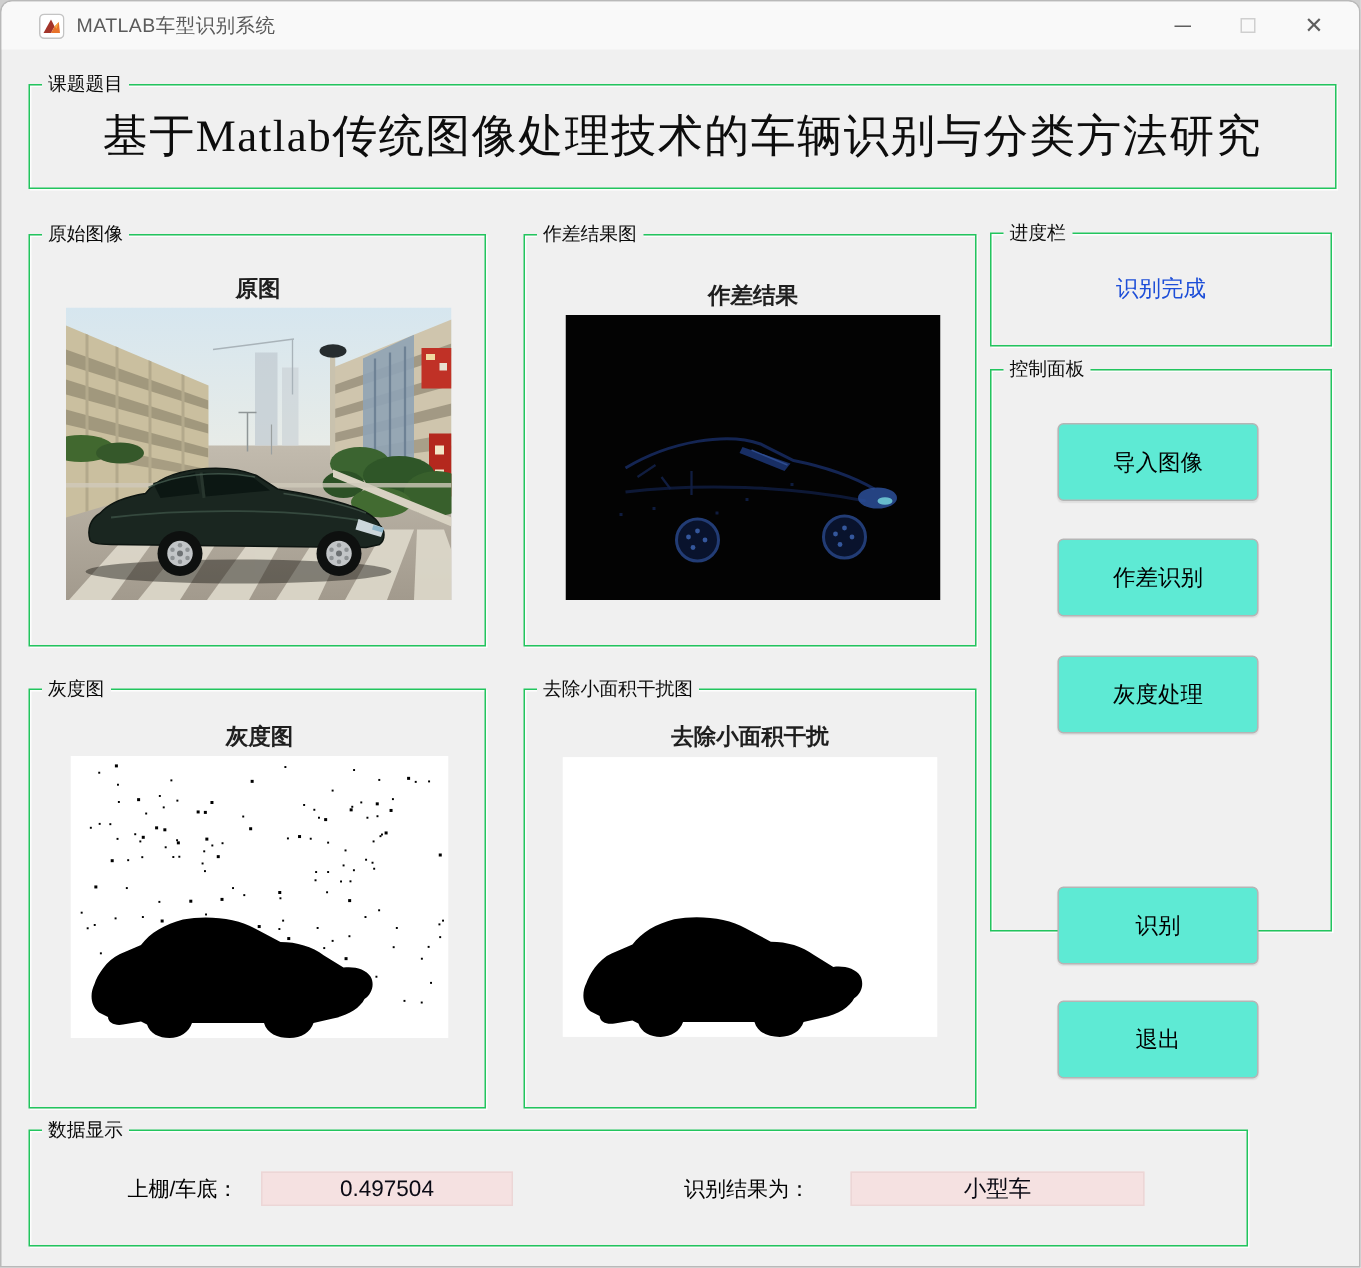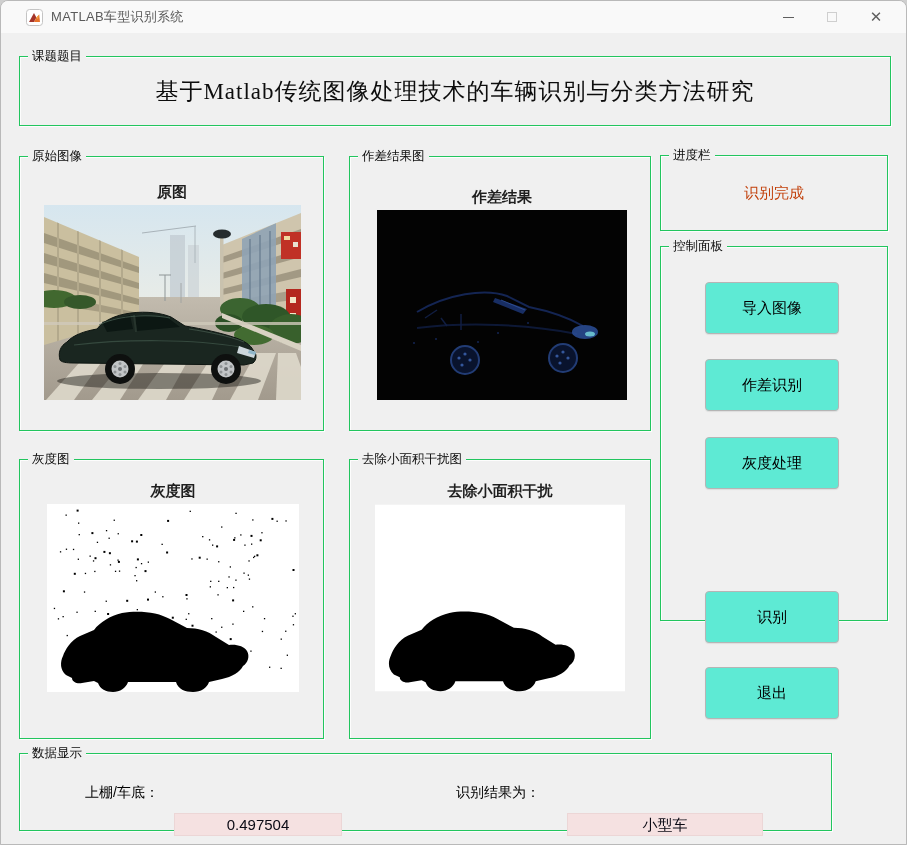--- a/index.html
+++ b/index.html
@@ -34,47 +34,47 @@
   .axes-title {
     position:absolute; font-family:"Liberation Serif", serif;
     font-size:15px; color:#1f1f1f; white-space:nowrap; transform:translateX(-50%);font-weight:bold;
   }
   .axes-img { position:absolute; display:block; }
   
   .topic-panel { left:18px; top:55px; width:872px; height:70px; }
   .topic-title {
     position:absolute; width:100%; top:50%; transform:translateY(-50%);
     text-align:center; font-family:"Liberation Serif", serif;
-    font-size:23px; color:#0d0d0d; letter-spacing:1px;
+    font-size:30px; color:#0d0d0d; letter-spacing:1px;
   }
   
   .orig-panel  { left:18px;  top:155px; width:305px; height:275px; }
   .diff-panel  { left:348px; top:155px; width:302px; height:275px; }
   .gray-panel  { left:18px;  top:458px; width:305px; height:280px; }
   .clean-panel { left:348px; top:458px; width:302px; height:280px; }
   
   .progress-panel { left:659px; top:154px; width:228px; height:76px; }
   .progress-text {
     position:absolute; width:100%; top:50%; transform:translateY(-50%);
-    text-align:center; font-size:15px; color:#c2410c;
+    text-align:center; font-size:15px; color:#1d4ed8;
   }
   
   .control-panel { left:659px; top:245px; width:228px; height:375px; }
   .ctl-btn {
     position:absolute; left:44px; width:134px; height:52px;
     background:#5eead4; border:1px solid #b5b5b5; border-radius:4px;
     font-size:15px; color:#000; font-family:"Liberation Sans", sans-serif;
     cursor:pointer; box-shadow:0 1px 1px rgba(0,0,0,.08);
   }
   
   .data-panel { left:18px; top:752px; width:813px; height:78px; }
   .data-label { position:absolute; font-size:14px; color:#000; white-space:nowrap; }
   .data-field {
     position:absolute; height:23px; background:#f5e1e1; border:1px solid #ecd6d6;
-    text-align:center; font-size:15px; color:#0a0a14; line-height:21px;margin-top:32px;
+    text-align:center; font-size:15px; color:#0a0a14; line-height:21px;
   }
   .ratio-label  { left:65px;  top:30px; }
   .ratio-field  { left:154px; top:27px; width:168px; }
   .result-label { left:436px; top:30px; }
   .result-field { left:547px; top:27px; width:196px; }
 </style>
 </head>
 <body>
 
 <div class="window">

